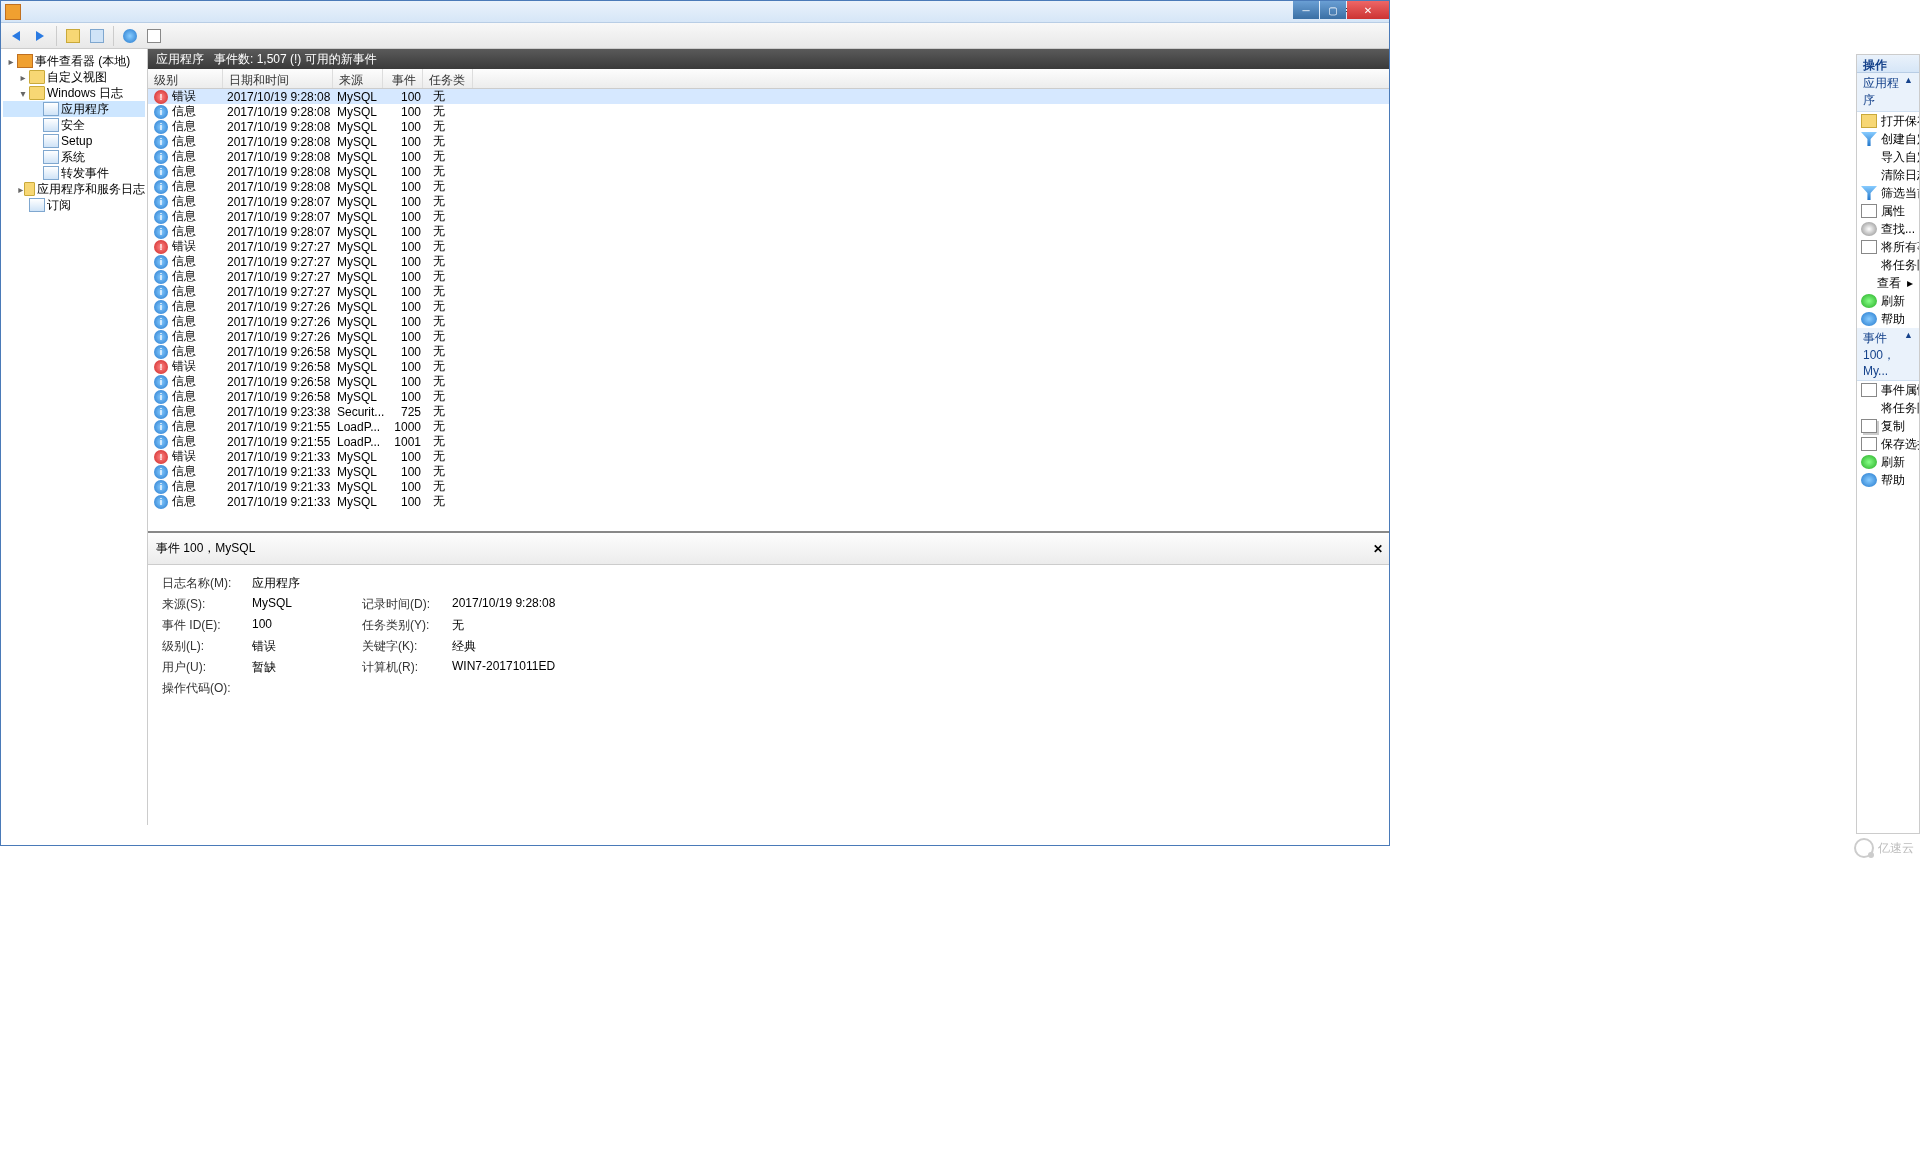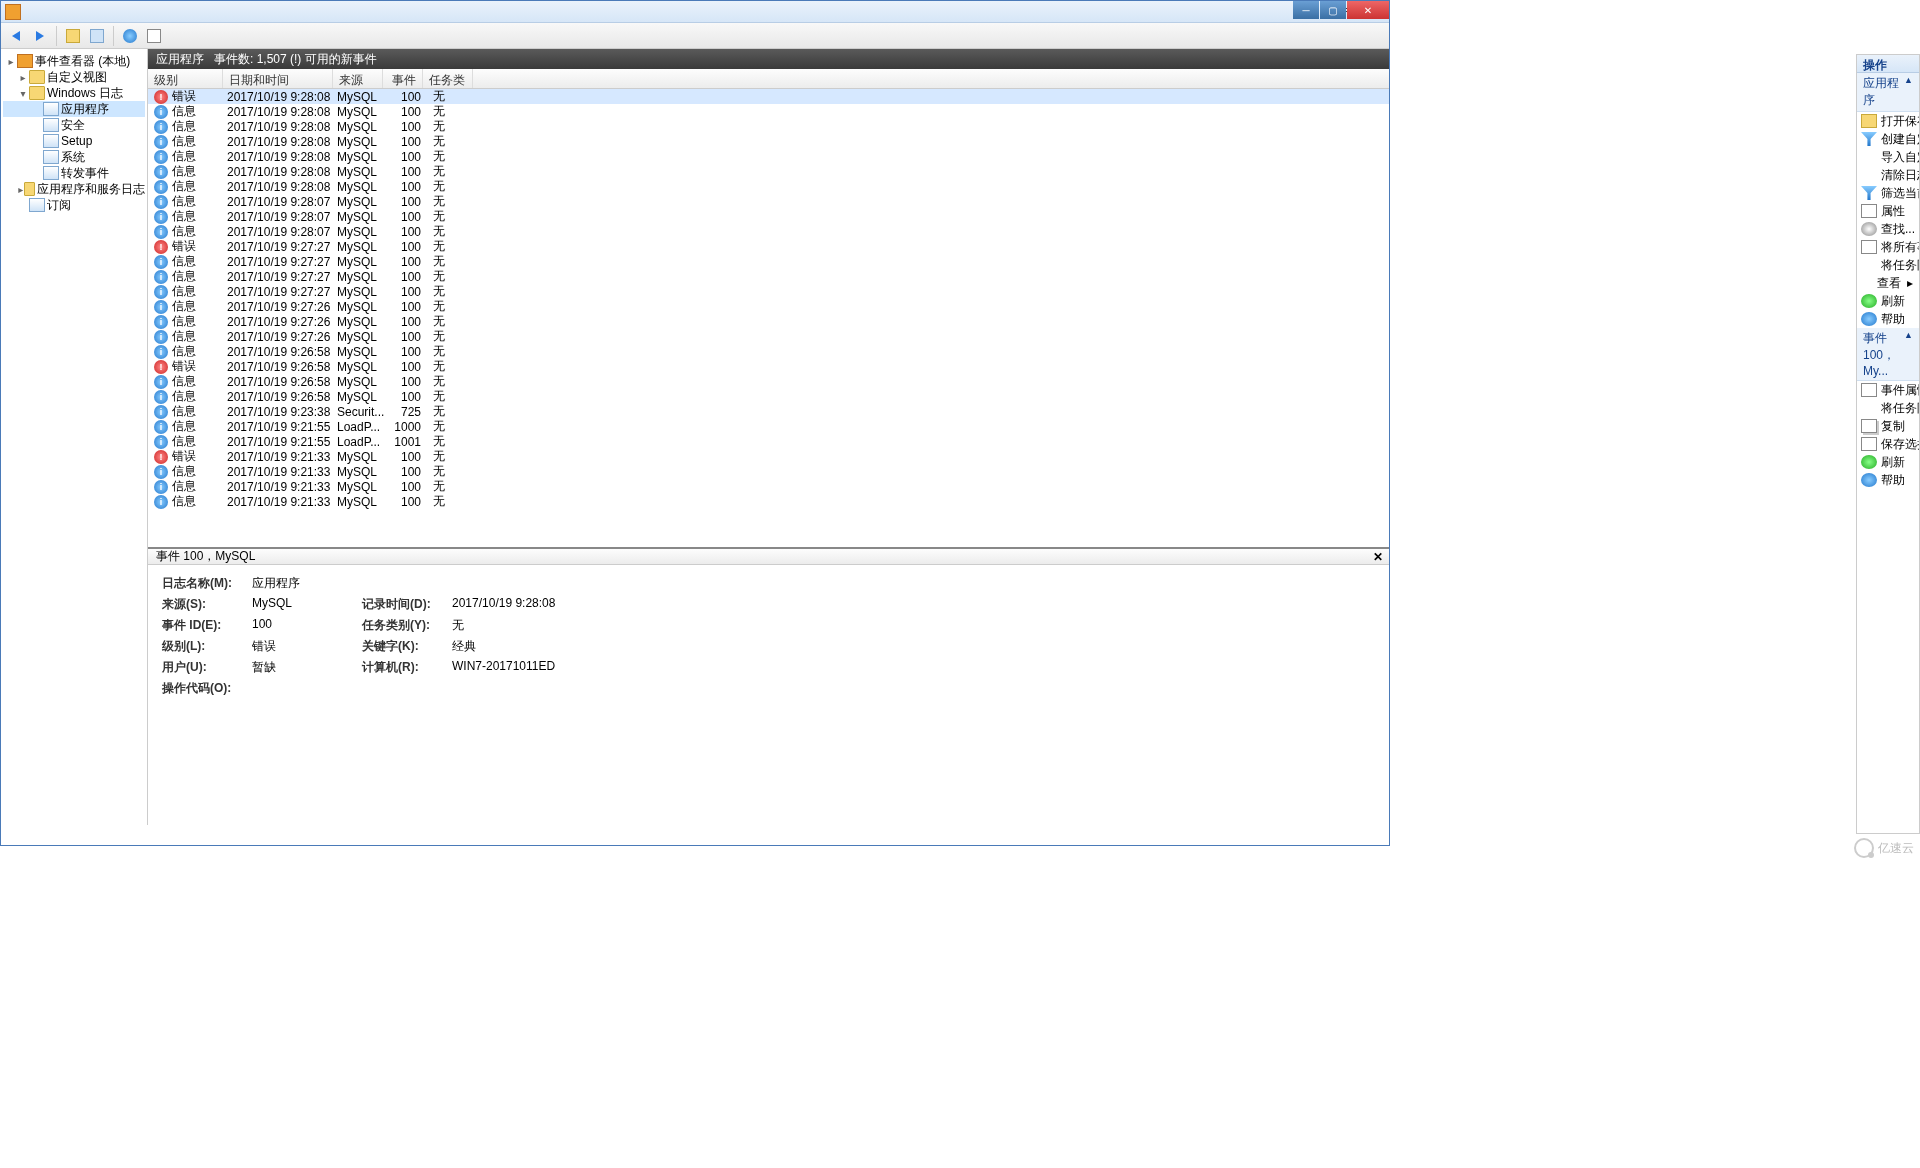--- a/index.html
+++ b/index.html
@@ -50,30 +50,30 @@
 .row { display:flex; height:15px; align-items:center; padding-left:6px; }
 .row.sel { background:#d6e8ff; }
 .row .ric { width:14px; height:14px; border-radius:50%; margin-right:4px; flex-shrink:0; display:flex; align-items:center; justify-content:center; font-size:9px; color:#fff; font-weight:bold; }
 .ric.info { background:radial-gradient(#8cf,#27c); }
 .ric.err { background:radial-gradient(#f88,#c22); }
 .row span { overflow:hidden; white-space:nowrap; }
 .r-lvl{width:55px;} .r-dt{width:110px;} .r-src{width:50px;} .r-id{width:40px;text-align:right;padding-right:6px;} .r-cat{width:40px;padding-left:6px;}
 
 
 .detail { border-top:2px solid #888; background:#fff; }
-.dhdr { height:16px; background:linear-gradient(#fdfdfd,#ececec); border-bottom:1px solid #ccc; display:flex; align-items:center; padding:0 8px; position:relative; }
+.dhdr { height:32px; background:linear-gradient(#fdfdfd,#ececec); border-bottom:1px solid #ccc; display:flex; align-items:center; padding:0 8px; position:relative; }
 .dhdr .x { position:absolute; right:6px; font-weight:bold; cursor:pointer; }
 .tabs { display:flex; padding:6px 0 0 10px; border-bottom:1px solid #ccc; background:#f4f4f4; }
 .tab { padding:3px 12px; border:1px solid #ccc; border-bottom:none; margin-right:2px; background:#ececec; cursor:pointer; }
 .tab.active { background:#fff; position:relative; top:1px; }
 .dcontent { padding:10px 14px; height:260px; overflow:auto; }
 .msgbox { border:1px solid #d33; padding:10px; width:430px; line-height:1.6; margin-bottom:20px; }
 .msgbox a { color:#06c; text-decoration:underline; }
 .props { display:grid; grid-template-columns:90px 110px 90px 160px; row-gap:4px; }
-.props .lbl { color:#333;font-weight:bold; }
+.props .lbl { color:#333; }
 
 
 .actions { position:absolute; top:54px; right:0; width:64px; height:780px; border:1px solid #ccc; background:#fff; }
 .actions .ahdr { height:18px; background:linear-gradient(#eaf2fb,#d6e6f7); border-bottom:1px solid #b8cde5; padding:2px 6px; color:#15428b; font-weight:bold; }
 .actions .sect { background:#eaf2fb; padding:2px 6px; color:#15428b; border-bottom:1px solid #cfdff0; display:flex; justify-content:space-between; }
 .actions .sect .tri { font-size:9px; }
 .actions .aitem { display:flex; align-items:center; padding:2px 4px; height:18px; cursor:pointer; white-space:nowrap; overflow:hidden; }
 .actions .aitem .aic { width:16px; height:14px; margin-right:4px; flex-shrink:0; }
 .aic.open{background:#f7d774;border:1px solid #c9a93a;}
 .aic.funnel{background:linear-gradient(#8cf,#27c);clip-path:polygon(0 0,100% 0,60% 50%,60% 100%,40% 100%,40% 50%);}

